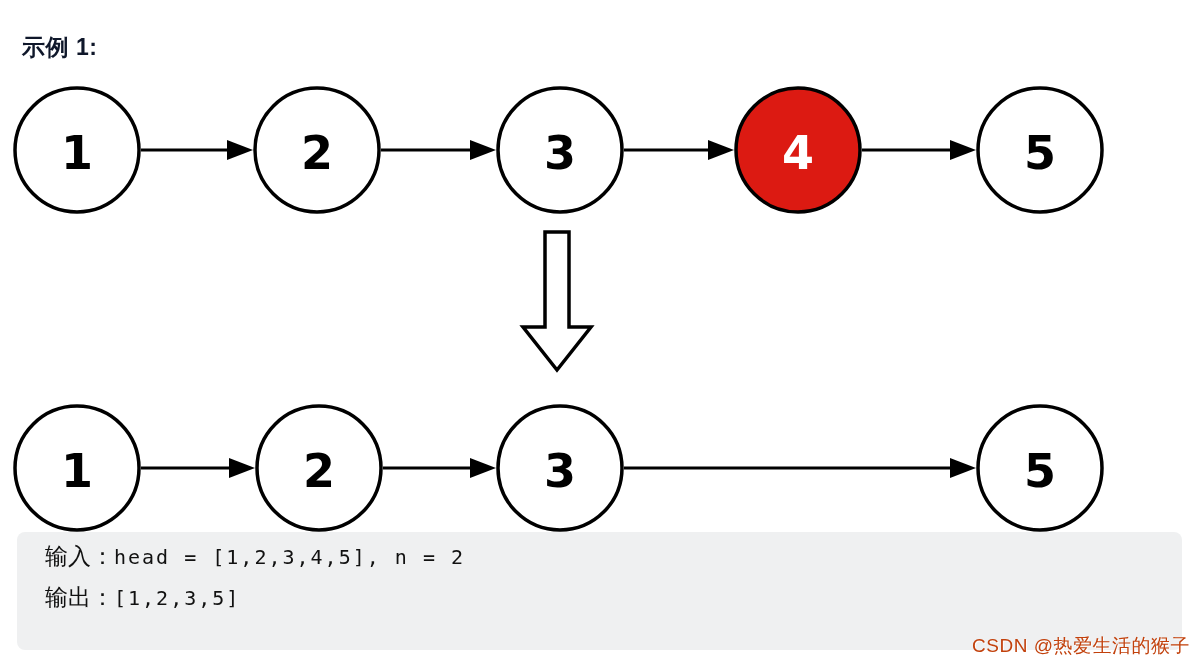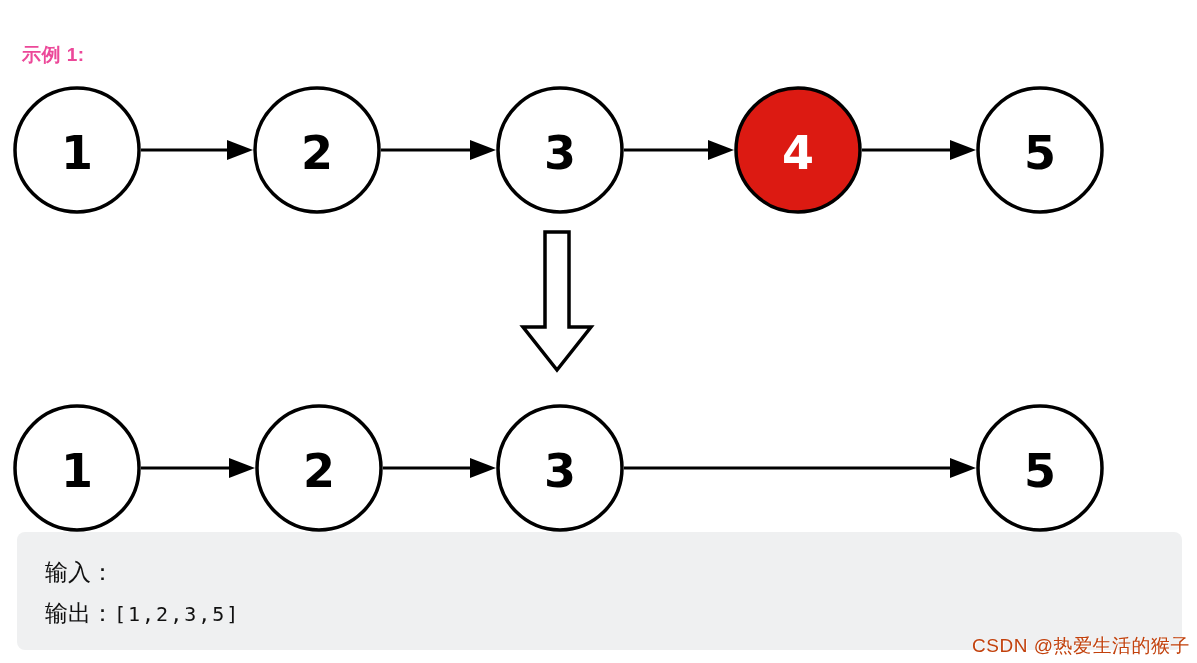--- a/index.html
+++ b/index.html
@@ -4,30 +4,30 @@
 <style>
   html,body{margin:0;padding:0;}
   body{
     width:1197px;height:663px;
     background:#ffffff;
     font-family:"Liberation Sans","DejaVu Sans",sans-serif;
     overflow:hidden;
   }
   .stage{position:relative;width:1197px;height:663px;}
   .title{
-    position:absolute;left:22px;top:42px;
-    font-size:19px;font-weight:bold;color:#ec4899;
+    position:absolute;left:22px;top:32px;
+    font-size:23px;font-weight:bold;color:#0f172a;
     letter-spacing:0.5px;
   }
   .code-block{
     position:absolute;left:17px;top:532px;
     width:1165px;height:118px;
     border-radius:8px;
     box-sizing:border-box;
-    padding:20px 0 0 28px;
+    padding:4px 0 0 28px;
     z-index:1;
   }
   .code-line{
     height:41px;display:flex;align-items:center;
     white-space:pre;color:#111111;
   }
   .cjk-label{
     font-family:"DejaVu Serif","Liberation Serif",serif;
     font-size:23px;color:#111111;
   }
@@ -83,19 +83,19 @@
       <circle cx="319" cy="468" r="62" fill="#ffffff" stroke="#000000" stroke-width="3.5"></circle>
       <text x="319" y="468" text-anchor="middle" dominant-baseline="central" dy="0.06em" font-family="&quot;DejaVu Sans&quot;,&quot;Liberation Sans&quot;,sans-serif" font-size="46" font-weight="bold" fill="#000000">2</text>
       <circle cx="560" cy="468" r="62" fill="#ffffff" stroke="#000000" stroke-width="3.5"></circle>
       <text x="560" y="468" text-anchor="middle" dominant-baseline="central" dy="0.06em" font-family="&quot;DejaVu Sans&quot;,&quot;Liberation Sans&quot;,sans-serif" font-size="46" font-weight="bold" fill="#000000">3</text>
       <circle cx="1040" cy="468" r="62" fill="#ffffff" stroke="#000000" stroke-width="3.5"></circle>
       <text x="1040" y="468" text-anchor="middle" dominant-baseline="central" dy="0.06em" font-family="&quot;DejaVu Sans&quot;,&quot;Liberation Sans&quot;,sans-serif" font-size="46" font-weight="bold" fill="#000000">5</text>
       <polygon points="545,232 569,232 569,327 591,327 557,370 523,327 545,327" fill="#ffffff" stroke="#000000" stroke-width="3.5" stroke-linejoin="miter"></polygon>
     </svg>
 
   <div class="code-block" id="code-block" style="background: rgb(239, 240, 241);">
-    <div class="code-line"><span class="cjk-label">输入：</span></div>
+    <div class="code-line"><span class="cjk-label">输入：</span><span class="mono">head = [1,2,3,4,5], n = 2</span></div>
     <div class="code-line"><span class="cjk-label">输出：</span><span class="mono">[1,2,3,5]</span></div>
   </div>
 
   <div class="watermark" style="color: #c2410c;">CSDN @热爱生活的猴子</div>
 
 </div>
 
 </body></html>

